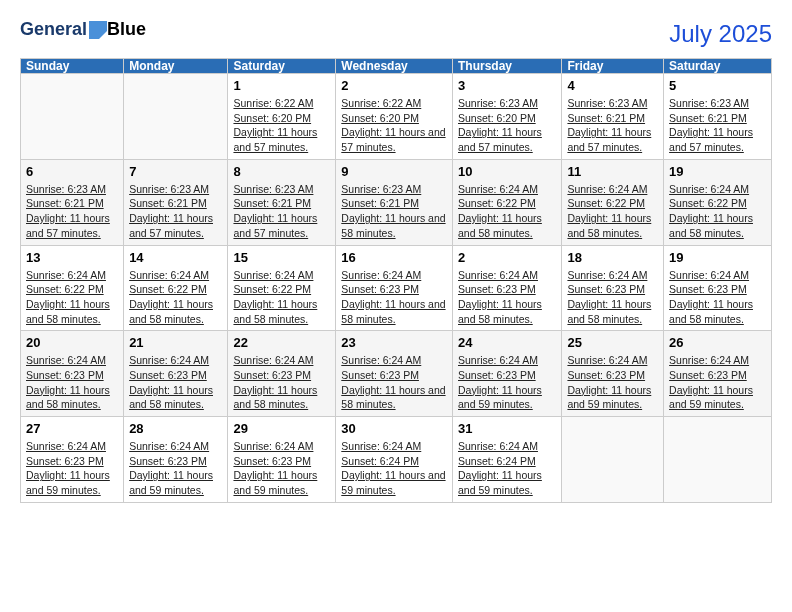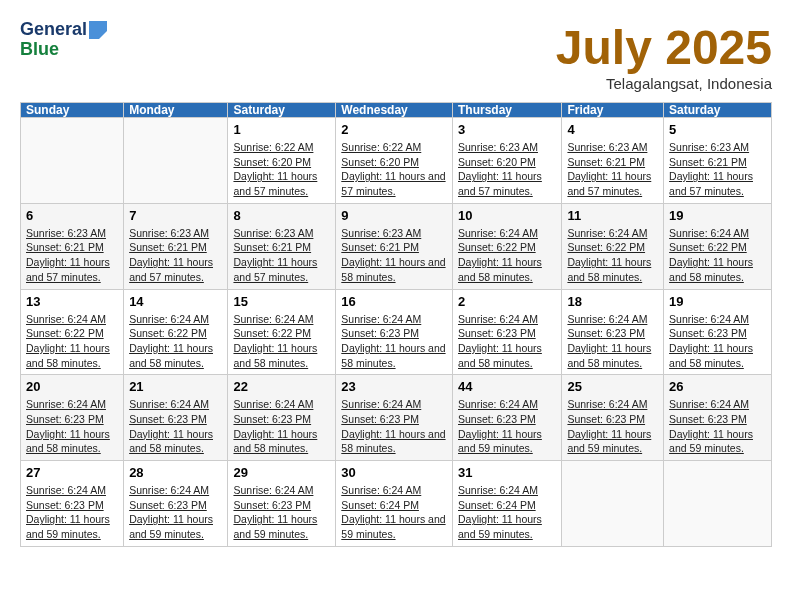--- a/index.html
+++ b/index.html
@@ -23,23 +23,23 @@
     .logo-text {
       font-size: 18px;
       font-weight: bold;
       color: #1a3a6b;
       line-height: 1.1;
     }
     .title-block {
       text-align: right;
     }
     .month-title {
-      font-size: 48px;
-      font-weight: bold;
-      color: #a16207;
+      font-size: 24px;
+      font-weight: normal;
+      color: #1d4ed8;
     }
     .location {
       font-size: 15px;
       color: #333;
     }
     table {
       width: 100%;
       border-collapse: collapse;
       font-size: 11px;
     }
@@ -76,33 +76,32 @@
     }
     .empty-cell {
       background: #f9f9f9 !important;
     }
   </style>
 </head>
 <body>
 
 <div class="header">
   <div class="logo">
-    <div style="display:flex;flex-direction:column;align-items:flex-start;">
+    <div style="display:flex;align-items:flex-start;">
       <div style="display:flex;align-items:center;">
         <span class="logo-text">General</span>
         <svg width="18" height="18" viewBox="0 0 18 18" style="margin-left:2px;">
           <polygon points="0,0 18,0 18,10 10,18 0,18" fill="#4a90d9"></polygon>
         </svg>
       </div>
-      <span class="logo-text" style="color:#15803d;text-align:right;">Blue</span>
+      <span class="logo-text" style="color:#000000;text-align:right;">Blue</span>
     </div>
   </div>
   <div class="title-block">
     <div class="month-title">July 2025</div>
-    <div class="location">Telagalangsat, Indonesia</div>
   </div>
 </div>
 
 <table>
   <thead>
     <tr>
     <th>Sunday</th>
         <th>Monday</th>
         <th>Saturday</th>
         <th>Wednesday</th>
@@ -207,21 +206,21 @@
         </td>
         <td>
           <span class="day-num">22</span>
           <div class="day-info">Sunrise: 6:24 AM<br>Sunset: 6:23 PM<br>Daylight: 11 hours and 58 minutes.</div>
         </td>
         <td>
           <span class="day-num">23</span>
           <div class="day-info">Sunrise: 6:24 AM<br>Sunset: 6:23 PM<br>Daylight: 11 hours and 58 minutes.</div>
         </td>
         <td>
-          <span class="day-num">44</span>
+          <span class="day-num">24</span>
           <div class="day-info">Sunrise: 6:24 AM<br>Sunset: 6:23 PM<br>Daylight: 11 hours and 59 minutes.</div>
         </td>
         <td>
           <span class="day-num">25</span>
           <div class="day-info">Sunrise: 6:24 AM<br>Sunset: 6:23 PM<br>Daylight: 11 hours and 59 minutes.</div>
         </td>
         <td>
           <span class="day-num">26</span>
           <div class="day-info">Sunrise: 6:24 AM<br>Sunset: 6:23 PM<br>Daylight: 11 hours and 59 minutes.</div>
         </td>

